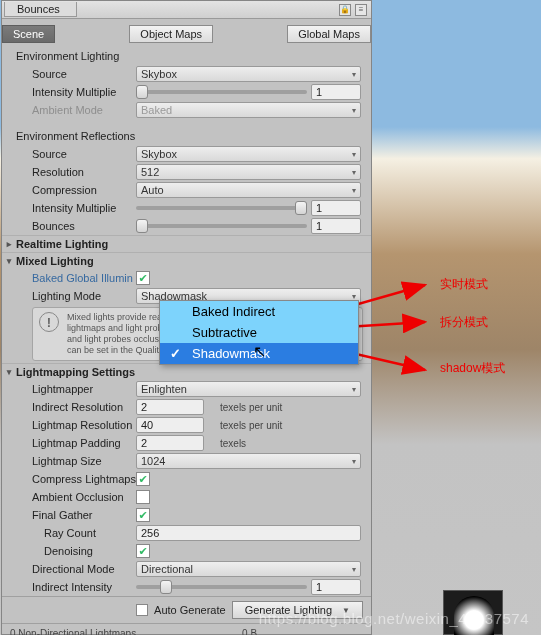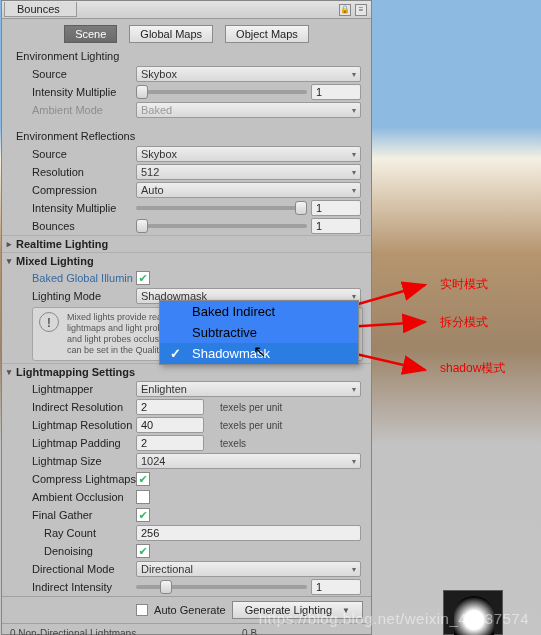--- a/index.html
+++ b/index.html
@@ -3,21 +3,21 @@
 <meta charset="utf-8">
 <style>
   * { box-sizing: border-box; margin: 0; padding: 0; font-family: Arial, Helvetica, sans-serif; }
   body { width: 541px; height: 635px; overflow: hidden; background: #c2c2c2; position: relative; }
   .viewport { position: absolute; inset: 0; background: linear-gradient(to bottom, #8dbae0 0%, #8dbae0 20%, #f5f0e3 25%, #b5956f 40%, #9e8568 55%, #c3c3c3 70%, #c5c5c5 100%); }
   .panel { position: absolute; left: 1px; top: 0; width: 371px; height: 635px; background: #c2c2c2; border: 1px solid #858585; font-size: 11px; color: #222; }
   .titlebar { height: 18px; background: linear-gradient(#e3e3e3,#cfcfcf); border-bottom: 1px solid #999; display: flex; align-items: center; }
   .title-tab { background: #dcdcdc; border: 1px solid #999; border-top: none; padding: 1px 16px 1px 12px; margin-left: 2px; font-size: 11px; }
   .titlebar-icons { margin-left: auto; margin-right: 4px; display: flex; gap: 4px; }
   .titlebar-icons span { width: 12px; height: 12px; border: 1px solid #888; background: #e6e6e6; font-size: 8px; line-height: 10px; text-align: center; color: #555; }
-  .tabs-row { display: flex; justify-content: center; gap: 13px; padding: 6px 0 4px 0; }
+  .tabs-row { display: flex; justify-content: space-between; gap: 13px; padding: 6px 0 4px 0; }
   .tab-btn { border: 1px solid #8b8b8b; background: linear-gradient(#f3f3f3,#dcdcdc); padding: 2px 10px; font-size: 11px; cursor: pointer; }
   .tab-btn.active { background: linear-gradient(#7b7b7b,#6a6a6a); color: #fff; border-color: #5e5e5e; }
   .tab-btn:not(:first-child){ margin-left:-1px; }
   .section-title { padding: 3px 6px 3px 14px; font-weight: normal; color: #222; background:#c2c2c2; }
   .row { display: flex; align-items: center; padding: 1px 0 1px 18px; height: 18px; }
   .row-label { width: 116px; color: #222; }
   .row-label.sub { padding-left: 12px; width: 116px; }
   .row-label.dim { color: #8e8e8e; }
   .dropdown { flex: 1; margin-right: 10px; height: 16px; background: linear-gradient(#eee,#d9d9d9); border: 1px solid #999; border-radius: 2px; font-size: 11px; padding: 0 4px; display: flex; align-items: center; justify-content: space-between; color: #333; cursor: pointer; }
   .dropdown.dim { color:#9a9a9a; }
@@ -28,21 +28,21 @@
   .numbox { width:50px; height:16px; background:#eee; border:1px solid #999; border-radius:2px; font-size:11px; padding:0 4px; display:flex; align-items:center; }
   .wide-num { flex:1; margin-right:10px; height:16px; background:#eee; border:1px solid #999; border-radius:2px; font-size:11px; padding:0 4px; display:flex; align-items:center; }
   .unit { font-size:10px; color:#444; padding-left:6px; }
   .fold { position:absolute; left:2px; width:10px; text-align:center; font-size:9px; color:#555; user-select:none;}
   .fold-row { display:flex; align-items:center; background:#c2c2c2; font-weight:bold; padding:2px 0 2px 14px; position:relative; border-top:1px solid #b0b0b0;}
   .link-text { color:#3669a0; }
   .chk { width:14px; height:14px; background:#fff; border:1px solid #888; display:flex; align-items:center; justify-content:center; font-size:11px; color:#3b6; }
   .chk.empty { color:transparent; }
   .info-box { margin:2px 8px 2px 30px; background:#d8d8d8; border:1px solid #a5a5a5; border-radius:3px; padding:4px 6px; font-size:9px; color:#555; display:flex; gap:8px; align-items:flex-start; line-height:11px;}
   .info-icon { width:20px; height:20px; border:1px solid #888; border-radius:10px; display:flex; align-items:center; justify-content:center; font-size:13px; font-weight:bold; color:#666; flex-shrink:0;}
-  .popup { position:absolute; left:159px; top:300px; width:200px; background:#3b82f6; border:1px solid #888; box-shadow:2px 2px 6px rgba(0,0,0,.3); z-index:5;}
+  .popup { position:absolute; left:159px; top:300px; width:200px; background:#7dd3fc; border:1px solid #888; box-shadow:2px 2px 6px rgba(0,0,0,.3); z-index:5;}
   .popup-item { padding:3px 10px; font-size:13px; display:flex; align-items:center; gap:8px; }
   .popup-item .tick { width:14px; color:#2b7de1; font-weight:bold; }
   .popup-item.sel { background:#2b7de1; color:#fff; }
   .popup-item.sel .tick { color:#fff; }
   .cursor { position:absolute; left:253px; top:342px; font-size:16px; color:#000; z-index:6; pointer-events:none;}
   svg.arrows { position:absolute; left:330px; top:270px; z-index:4; pointer-events:none;}
   .annot { position:absolute; color:#e00; font-size:12px; font-weight:normal; z-index:4; }
   .footer-btns { display:flex; justify-content:flex-end; align-items:center; padding:4px 8px; gap:6px; border-top:1px solid #a0a0a0; background:#c2c2c2; }
   .auto-chk { width:12px; height:12px; border:1px solid #888; background:#fff; }
   .gen-btn { border:1px solid #888; background:linear-gradient(#f2f2f2,#d8d8d8); padding:2px 12px; font-size:11px; display:flex; align-items:center; gap:10px; cursor:pointer;}
@@ -62,22 +62,22 @@
   <div class="titlebar">
     <div class="title-tab">Bounces</div>
     <div class="titlebar-icons">
       <span>🔒</span>
       <span>≡</span>
     </div>
   </div>
 
   <div class="tabs-row">
     <div class="tab-btn active">Scene</div>
+    <div class="tab-btn">Object Maps</div>
     <div class="tab-btn">Global Maps</div>
-    <div class="tab-btn">Object Maps</div>
   </div>
 
   <div class="section-title">Environment Lighting</div>
   <div class="row">
     <div class="row-label sub">Source</div>
     <div class="dropdown">
         <span>Skybox</span>
         <span class="arrow">▾</span>
       </div>
   </div>

